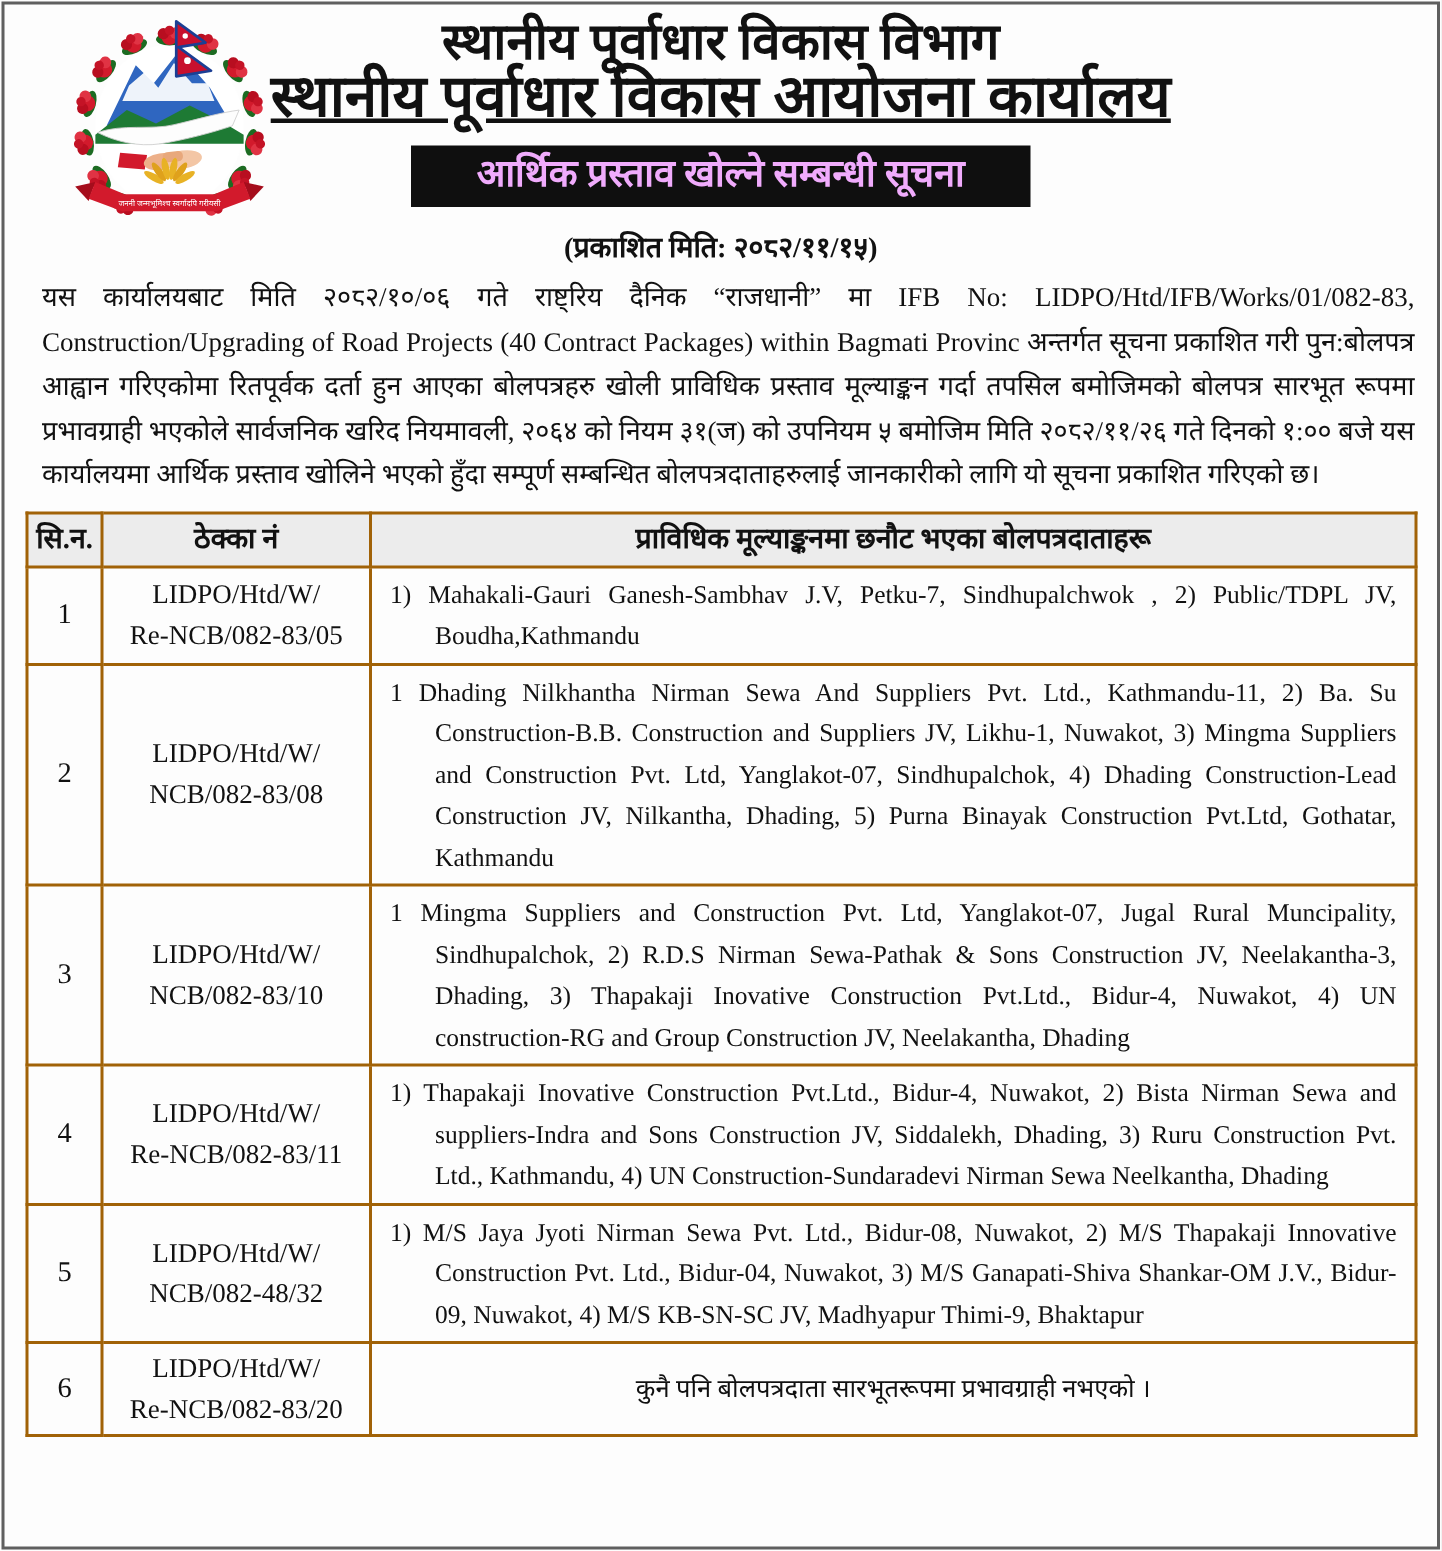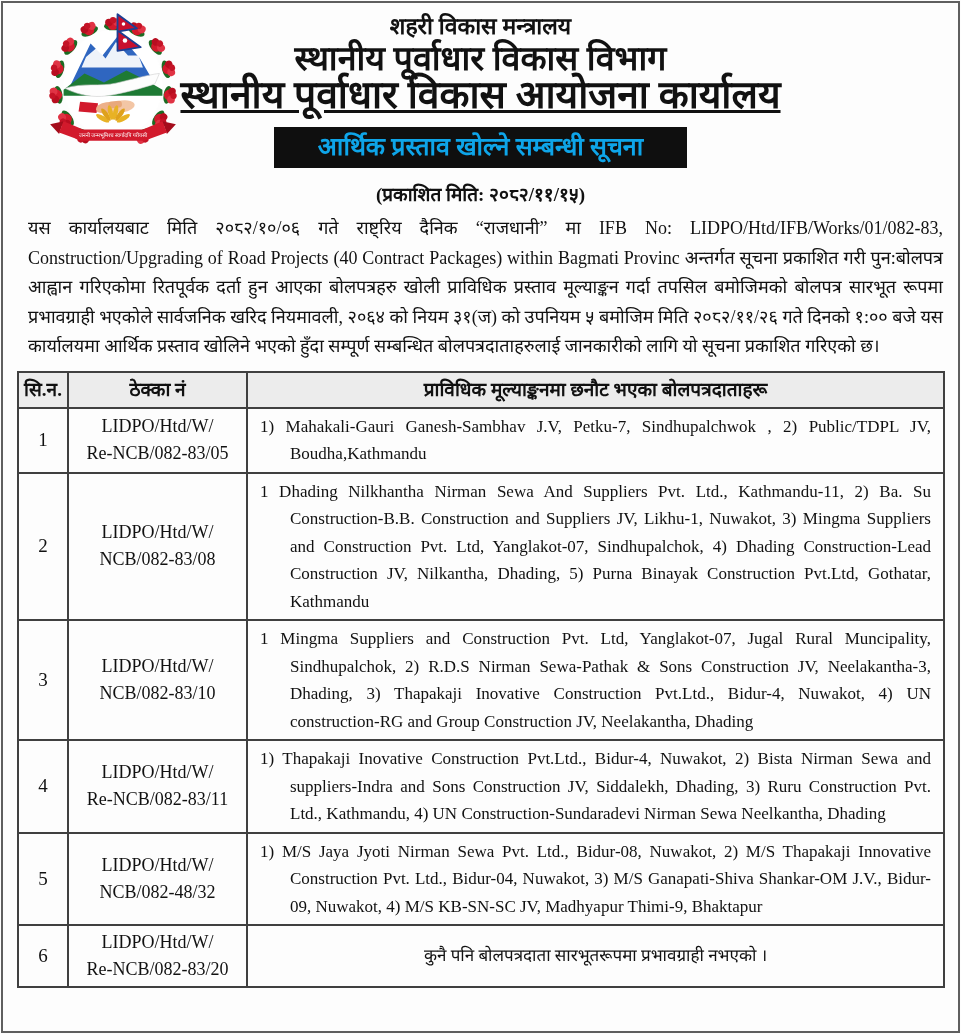--- a/index.html
+++ b/index.html
@@ -26,21 +26,21 @@
   .header { text-align:center; padding-top:12px; font-weight:bold; }
   .h-gov        { font-size:21px; line-height:26px; }
   .h-ministry   { font-size:23px; line-height:30px; }
   .h-department { font-size:34px; line-height:33px; }
   .h-office     { font-size:39px; line-height:40px;text-decoration:underline; }
   .h-location   { font-size:21px; line-height:27px; }
   .title-badge {
     display:inline-block;
     margin-top:12px;
     background:#0f0f0f;
-    color:#0ea5e9;
+    color:#f0abfc;
     font-size:25px; font-weight:bold;
     line-height:27px;
     padding:6px 44px 8px;
   }
   .pub-date {
     text-align:center;
     font-weight:bold;
     font-size:19px;
     margin-top:13px;
   }
@@ -52,21 +52,21 @@
     text-align:justify;
   }
   
   table.tender {
     border-collapse:collapse;
     margin:9px 17px 0 17px;
     width:928px;
     table-layout:fixed;
   }
   table.tender th, table.tender td {
-    border:2px solid #404040;
+    border:2px solid #a16207;
   }
   table.tender th {
     background:#ececec;
     font-size:19px;
     font-weight:bold;
     padding:4px 4px;
     line-height:26px;
   }
   .col-sn { width:50px; }
   .col-contract { width:179px; }
@@ -228,21 +228,20 @@
 
     <g>
       <path d="M34,146 L16,150 L28,163 Z" fill="#a50d1c"></path>
       <path d="M166,146 L184,150 L172,163 Z" fill="#a50d1c"></path>
       <path d="M34,146 L60,157 L140,157 L166,146 L172,161 L142,172 L58,172 L28,161 Z" fill="#d21a2c"></path>
       <text x="100" y="167" font-size="7" fill="#ffffff" text-anchor="middle">जननी जन्मभूमिश्च स्वर्गादपि गरीयसी</text>
     </g>
   </svg>
 
   <div class="header">
-    <div class="h-ministry">शहरी विकास मन्त्रालय</div>
     <div class="h-department">स्थानीय पूर्वाधार विकास विभाग</div>
     <div class="h-office">स्थानीय पूर्वाधार विकास आयोजना कार्यालय</div>
     <div class="title-badge">आर्थिक प्रस्ताव खोल्ने सम्बन्धी सूचना</div>
     <div class="pub-date">(प्रकाशित मिति: २०८२/११/१५)</div>
   </div>
 
   <p class="body-par">यस कार्यालयबाट  मिति २०८२/१०/०६ गते राष्ट्रिय दैनिक “राजधानी” मा IFB No: LIDPO/Htd/IFB/Works/01/082-83, Construction/Upgrading of Road Projects (40 Contract Packages) within Bagmati Provinc अन्तर्गत सूचना प्रकाशित गरी पुन:बोलपत्र आह्वान गरिएकोमा रितपूर्वक दर्ता हुन आएका बोलपत्रहरु खोली प्राविधिक प्रस्ताव मूल्याङ्कन गर्दा तपसिल बमोजिमको बोलपत्र सारभूत रूपमा प्रभावग्राही भएकोले सार्वजनिक खरिद नियमावली, २०६४ को नियम ३१(ज) को उपनियम ५ बमोजिम मिति २०८२/११/२६ गते दिनको १:०० बजे यस कार्यालयमा आर्थिक प्रस्ताव खोलिने भएको हुँदा सम्पूर्ण सम्बन्धित बोलपत्रदाताहरुलाई जानकारीको लागि यो सूचना प्रकाशित गरिएको छ।</p>
 
   <table class="tender">
     <colgroup>

